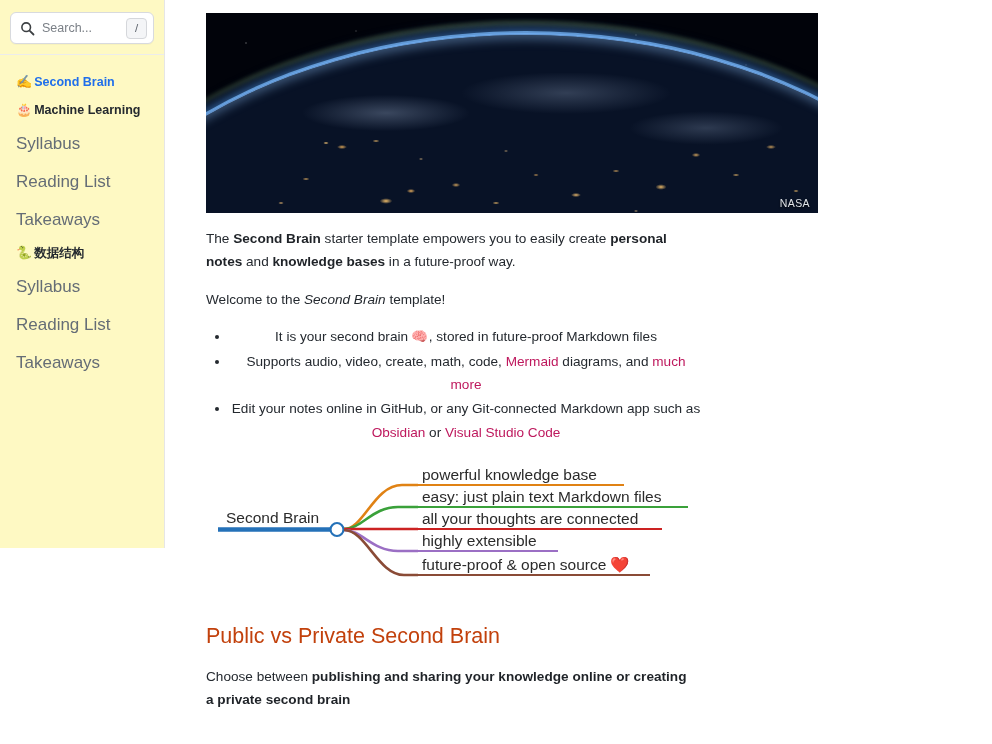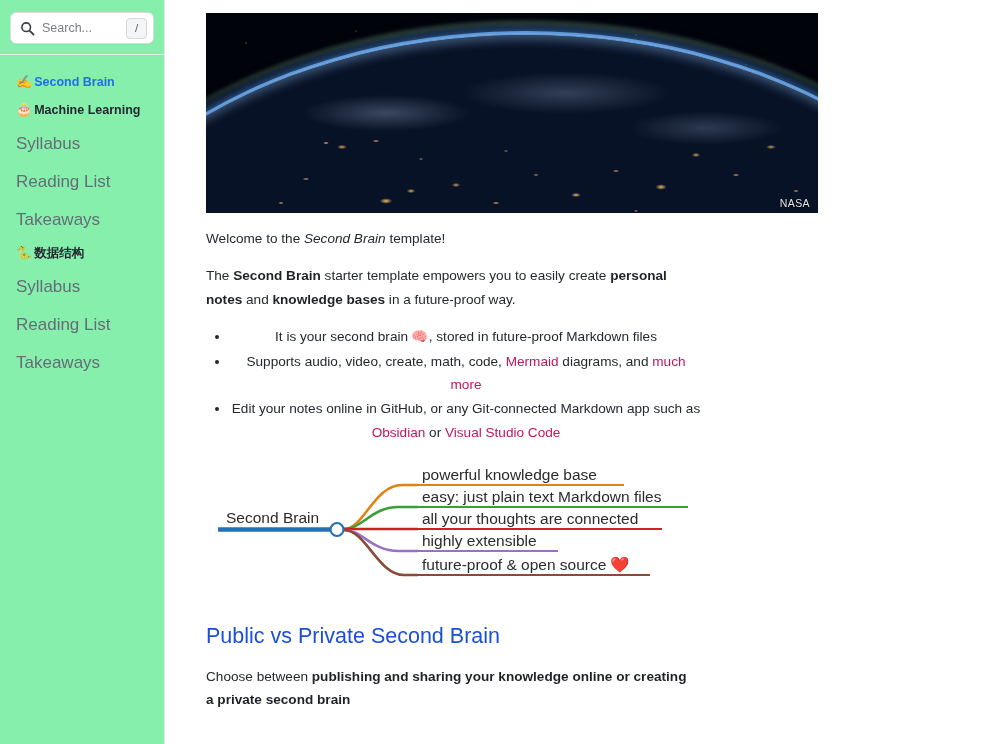--- a/index.html
+++ b/index.html
@@ -8,23 +8,23 @@
     width: 992px; height: 744px;
     background:#ffffff;
     font-family:"Liberation Sans", sans-serif;
     color:#24292f;
     overflow:hidden;
   }
   .app { display:flex; width:992px; height:744px; }
 
   
   .sidebar {
-    width:165px; min-width:165px; height:744px;
+    width:165px; min-width:165px; height:548px;
     border-right:1px solid #e6e6e6;
-    background:#86efac; position:relative;
+    background:#fef9c3; position:relative;
   }
   .search-wrap { padding:12px 10px 10px 10px; }
   .search-box {
     display:flex; align-items:center;
     height:32px; border:1px solid #d8dade; border-radius:6px;
     background:#fff; padding:0 6px 0 9px;
     box-shadow:0 1px 1px rgba(0,0,0,0.03);
   }
   .search-icon { width:15px; height:15px; flex:0 0 15px; margin-right:7px; }
   .search-input {
@@ -127,21 +127,21 @@
     font-size:10.5px; color:#dfe3e8; letter-spacing:.4px;
     text-shadow:0 1px 2px rgba(0,0,0,.9);
   }
 
   h1.page-title {
     font-size:30px; font-weight:normal; color:#3b3f45;
     margin:30px 0 0 0; line-height:1.25; letter-spacing:-0.2px;
   }
   h1.page-title .emo { font-size:26px; }
   h2.section-title {
-    font-size:21.5px; font-weight:normal; color:#1d4ed8;
+    font-size:21.5px; font-weight:normal; color:#c2410c;
     margin:26px 0 0 0; line-height:1.3;
   }
 
   p.para {
     font-size:13.6px; line-height:1.72; color:#24292f;
     margin:14px 0 0 0; max-width:490px;
   }
   p.para em { font-style:italic; }
   p.para b, li b { font-weight:bold; color:#1f2328; }
 
@@ -216,25 +216,25 @@
         <div class="airglow"></div>
         <div class="limb"></div>
         <div class="atmo"></div>
         <div class="clouds"></div>
         <div class="lights"></div>
         <div class="credit">NASA</div>
       </div>
 
 
       <p class="para">
+        <span>The </span><b>Second Brain</b><span> starter template empowers you to easily create </span><b>personal notes</b><span> and </span><b>knowledge bases</b><span> in a future-proof way.</span>
+      </p>
+
+      <p class="para">
         <span>Welcome to the </span><em>Second Brain</em><span> template!</span>
-      </p>
-
-      <p class="para">
-        <span>The </span><b>Second Brain</b><span> starter template empowers you to easily create </span><b>personal notes</b><span> and </span><b>knowledge bases</b><span> in a future-proof way.</span>
       </p>
 
       <ul class="bullets">
         <li><span>It is your second brain </span><span>🧠</span><span>, stored in future-proof Markdown files</span></li>
         <li><span>Supports audio, video, create, math, code, </span><a class="lnk">Mermaid</a><span> diagrams, and </span><a class="lnk">much more</a></li>
         <li><span>Edit your notes online in GitHub, or any Git-connected Markdown app such as </span><a class="lnk">Obsidian</a><span> or </span><a class="lnk">Visual Studio Code</a></li>
       </ul>
 
       
       <svg class="mindmap" viewBox="0 0 500 130">

